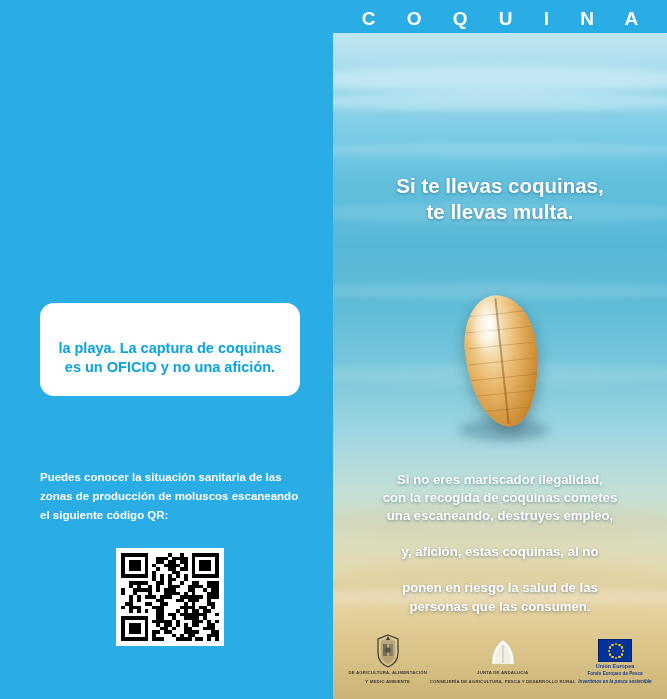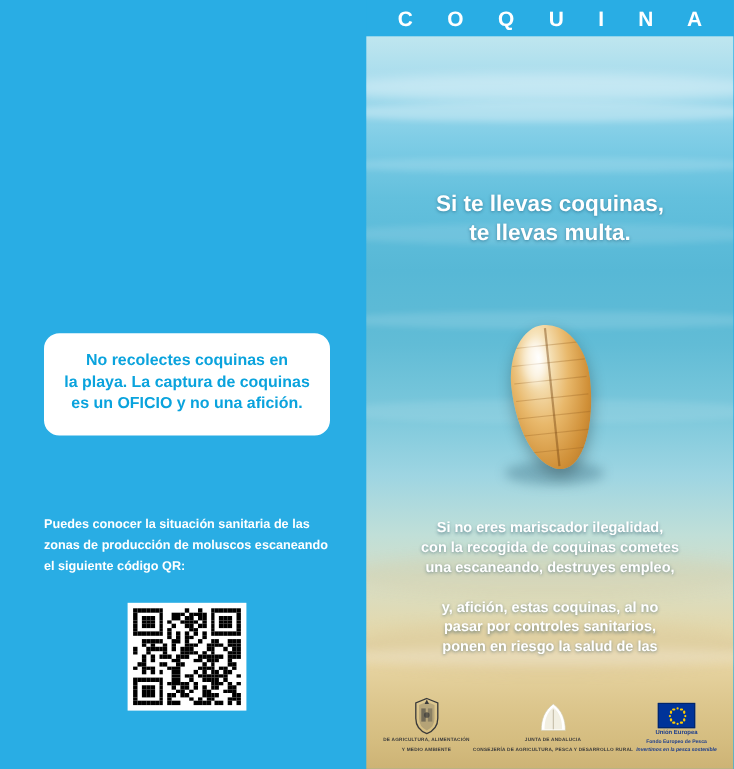--- a/index.html
+++ b/index.html
@@ -287,21 +287,21 @@
 </style>
 </head>
 <body>
 
 <div class="page">
 
   <div class="left-panel">
 
     <div class="callout">
       <div class="callout-text">
-        <span>No recolectes coquinas en</span><br>
+        <br>
         <span>la playa. La captura de coquinas</span><br>
         <span>es un </span><span class="oficio">OFICIO</span><span> y no una afición.</span>
       </div>
     </div>
 
     <div class="qr-lead">Puedes conocer la situación sanitaria de las zonas de producción de moluscos escaneando el siguiente código QR:</div>
 
     <div class="qr-box">
       <div class="qr-grid" id="qr-grid">
           <i></i>
@@ -967,22 +967,23 @@
           <span class="hilite"></span>
         </div>
       </div>
 
       <div class="body-copy">
         <span>Si no eres mariscador ilegalidad,</span><br>
         <span>con la recogida de coquinas cometes</span><br>
         <span>una escaneando, destruyes empleo,</span><br>
         <br>
         <span>y, afición, estas coquinas, al no</span><br>
-        <span>pasar por controles sanitarios,</span><br>
+        <br>
         <span>ponen en riesgo la salud de las</span><br>
+        <span>personas que las consumen.</span>
       </div>
 
       <div class="logos">
 
         <div class="logo">
           <div class="crest">
             <svg viewBox="0 0 30 34" width="30" height="34" aria-hidden="true">
               <path d="M15 1 L25 5 L25 19 Q25 29 15 33 Q5 29 5 19 L5 5 Z" fill="none" stroke="#3a3a3a" stroke-width="1.2"></path>
               <path d="M15 4 L22 7 L22 19 Q22 27 15 30 Q8 27 8 19 L8 7 Z" fill="#4a4a4a" opacity="0.25"></path>
               <path d="M15 2 L17 6 L13 6 Z" fill="#3a3a3a"></path>

